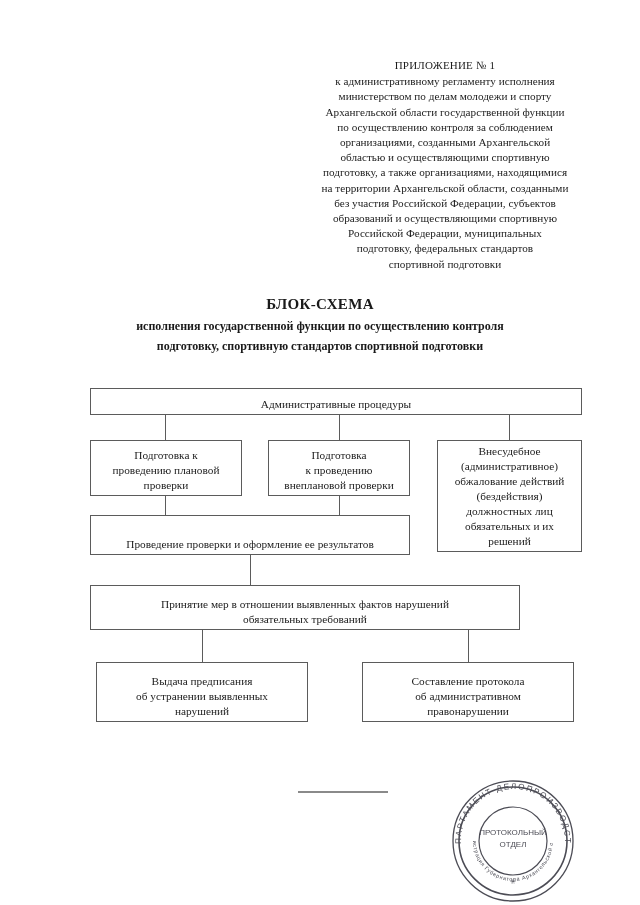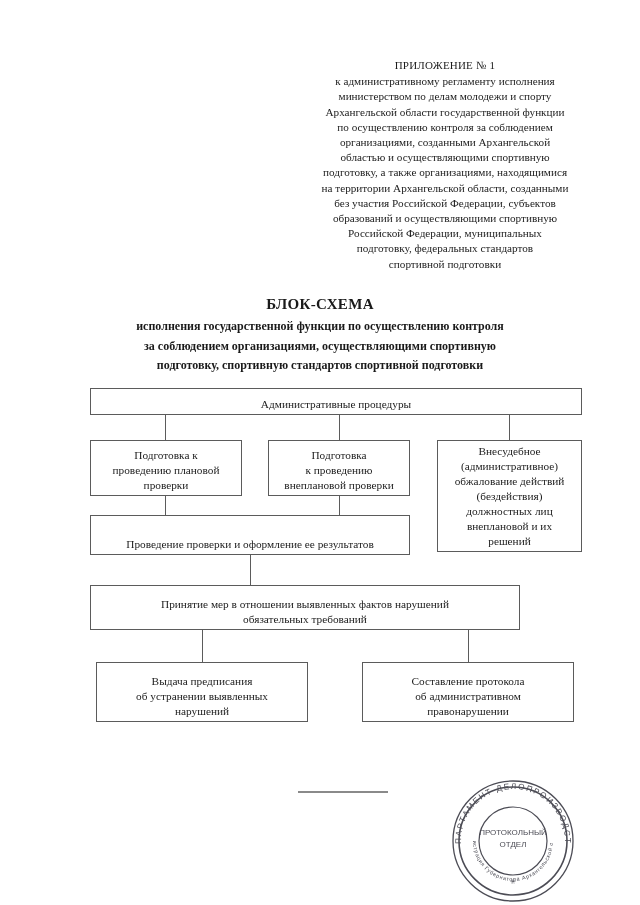--- a/index.html
+++ b/index.html
@@ -148,21 +148,20 @@
       <span class="appendix-line">Российской Федерации, муниципальных</span>
       <span class="appendix-line">подготовку, федеральных стандартов</span>
       <span class="appendix-line">спортивной подготовки</span>
     </div>
 </div>
 
 <div class="doc-title-wrap">
   <div class="doc-title-main">БЛОК-СХЕМА</div>
   <div class="doc-title-sub">
       <span>исполнения государственной функции по осуществлению контроля</span>
-      <span>за соблюдением организациями, осуществляющими спортивную</span>
       <span>подготовку, спортивную стандартов спортивной подготовки</span>
     </div>
 </div>
 
 <div class="chart">
 
   <div class="node" id="node-admin-procedures">
     <div class="lines">
         <span>Административные процедуры</span>
       </div>
@@ -184,21 +183,21 @@
       </div>
   </div>
 
   <div class="node" id="node-appeal">
     <div class="lines">
         <span>Внесудебное</span>
         <span>(административное)</span>
         <span>обжалование действий</span>
         <span>(бездействия)</span>
         <span>должностных лиц</span>
-        <span>внеплановой и их</span>
+        <span>обязательных и их</span>
         <span>решений</span>
       </div>
   </div>
 
   <div class="node" id="node-inspection">
     <div class="lines">
         <span>Проведение проверки и оформление ее результатов</span>
       </div>
   </div>
 

